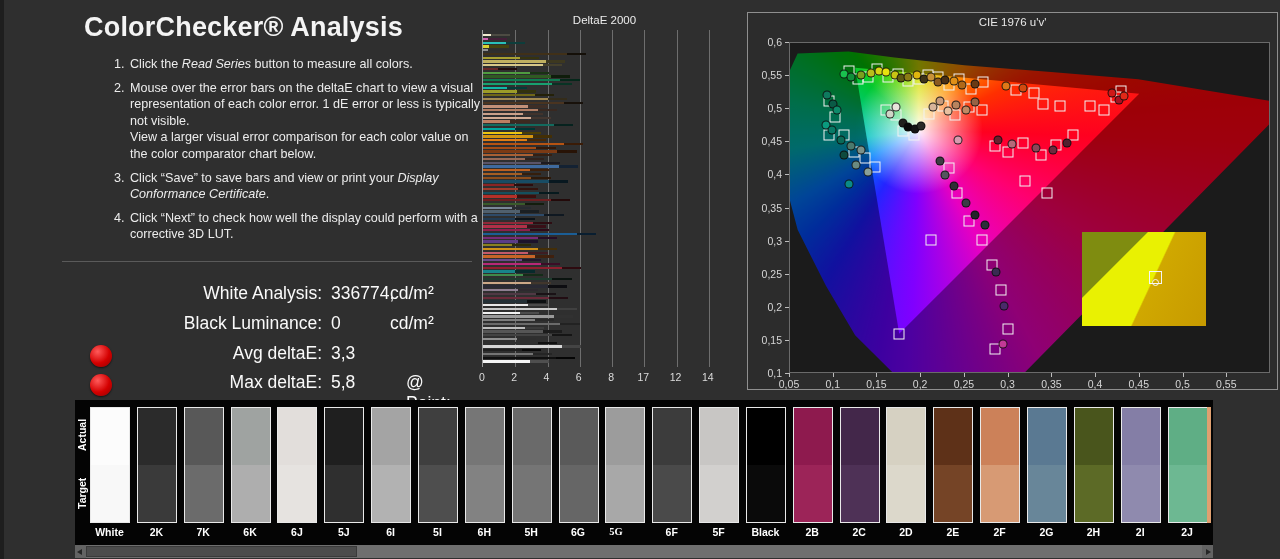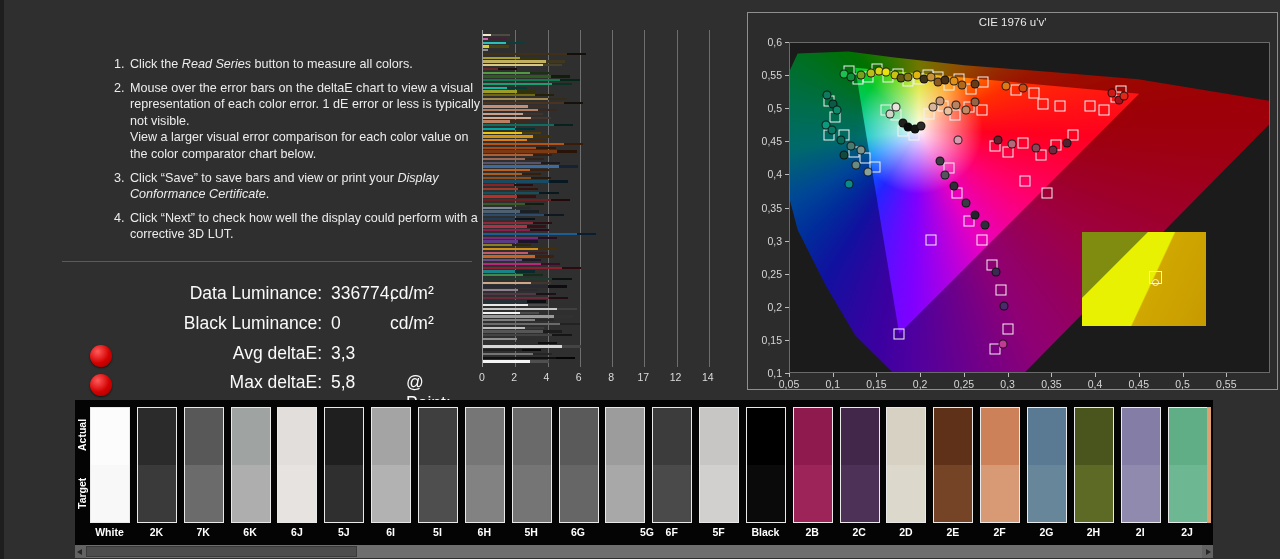--- a/index.html
+++ b/index.html
@@ -103,50 +103,52 @@
          border-bottom:3px solid transparent; }
   .tri.l { left:2px; border-right:5px solid #262626; }
   .tri.r { right:2px; border-left:5px solid #262626; }
 </style>
 </head>
 <body>
 
 <div id="stage">
   <div class="edge" style="left:0"></div>
 
+  <div class="title">ColorChecker® Analysis</div>
   <ol class="instructions">
     <li><span>Click the </span><span class="em">Read Series</span><span> button to measure all colors.</span></li>
     <li><span>Mouse over the error bars on the deltaE chart to view a visual representation of each color error. 1 dE error or less is typically not visible.</span><div>View a larger visual error comparison for each color value on the color comparator chart below.</div></li>
     <li><span>Click “Save” to save bars and view or print your </span><span class="em">Display Conformance Certificate</span><span>.</span></li>
     <li><span>Click “Next” to check how well the display could perform with a corrective 3D LUT.</span></li>
   </ol>
   <div class="divider"></div>
 
   <div class="perf-row" style="top:283px">
-    <span class="perf-label">Data Luminance:</span>
+    <span class="perf-label">White Analysis:</span>
     <span class="perf-value">336774,</span>
     <span class="perf-unit">cd/m²</span>
   </div>
   <div class="perf-row" style="top:313px">
     <span class="perf-label">Black Luminance:</span>
     <span class="perf-value">0</span>
     <span class="perf-unit">cd/m²</span>
   </div>
   <div class="status-dot" style="top:345px"></div>
   <div class="perf-row" style="top:343px">
     <span class="perf-label">Avg deltaE:</span>
     <span class="perf-value">3,3</span>
   </div>
   <div class="status-dot" style="top:374px"></div>
   <div class="perf-row" style="top:372px">
     <span class="perf-label">Max deltaE:</span>
     <span class="perf-value">5,8</span>
     <span class="perf-extra">@ Point: 4C</span>
   </div>
 
+  <div class="de-title">DeltaE 2000</div>
   <div class="de-plot" id="dePlot">
       <div class="de-grid" style="left: 32.2623px;"></div>
       <div class="de-grid" style="left: 64.5246px;"></div>
       <div class="de-grid" style="left: 96.7869px;"></div>
       <div class="de-grid" style="left: 129.049px;"></div>
       <div class="de-grid" style="left: 161.311px;"></div>
       <div class="de-grid" style="left: 193.574px;"></div>
       <div class="de-grid" style="left: 225.836px;"></div>
       <div class="de-bar" style="top: 4px;">
         <div class="sh" style="width: 27.423px; background: rgb(240, 234, 208);"></div>
@@ -746,21 +748,21 @@
         <div class="sw-label" style="left: 436.15px;">5H</div>
         <div class="sw-col" style="left: 483.5px;">
           <div class="sw-half" style="top: 0px; background: rgb(90, 90, 90);"></div>
           <div class="sw-half" style="top: 50%; background: rgb(102, 102, 102);"></div>
         </div>
         <div class="sw-label" style="left: 483px;">6G</div>
         <div class="sw-col" style="left: 530.35px;">
           <div class="sw-half" style="top: 0px; background: rgb(156, 156, 156);"></div>
           <div class="sw-half" style="top: 50%; background: rgb(168, 168, 168);"></div>
         </div>
-        <div class="sw-label" style="left: 552px;">5G</div>
+        <div class="sw-label" style="left: 521px; font-family: Liberation Serif, serif;">5G</div>
         <div class="sw-col" style="left: 577.2px;">
           <div class="sw-half" style="top: 0px; background: rgb(60, 60, 60);"></div>
           <div class="sw-half" style="top: 50%; background: rgb(74, 74, 74);"></div>
         </div>
         <div class="sw-label" style="left: 576.7px;">6F</div>
         <div class="sw-col" style="left: 624.05px;">
           <div class="sw-half" style="top: 0px; background: rgb(200, 198, 196);"></div>
           <div class="sw-half" style="top: 50%; background: rgb(210, 208, 206);"></div>
         </div>
         <div class="sw-label" style="left: 623.55px;">5F</div>

